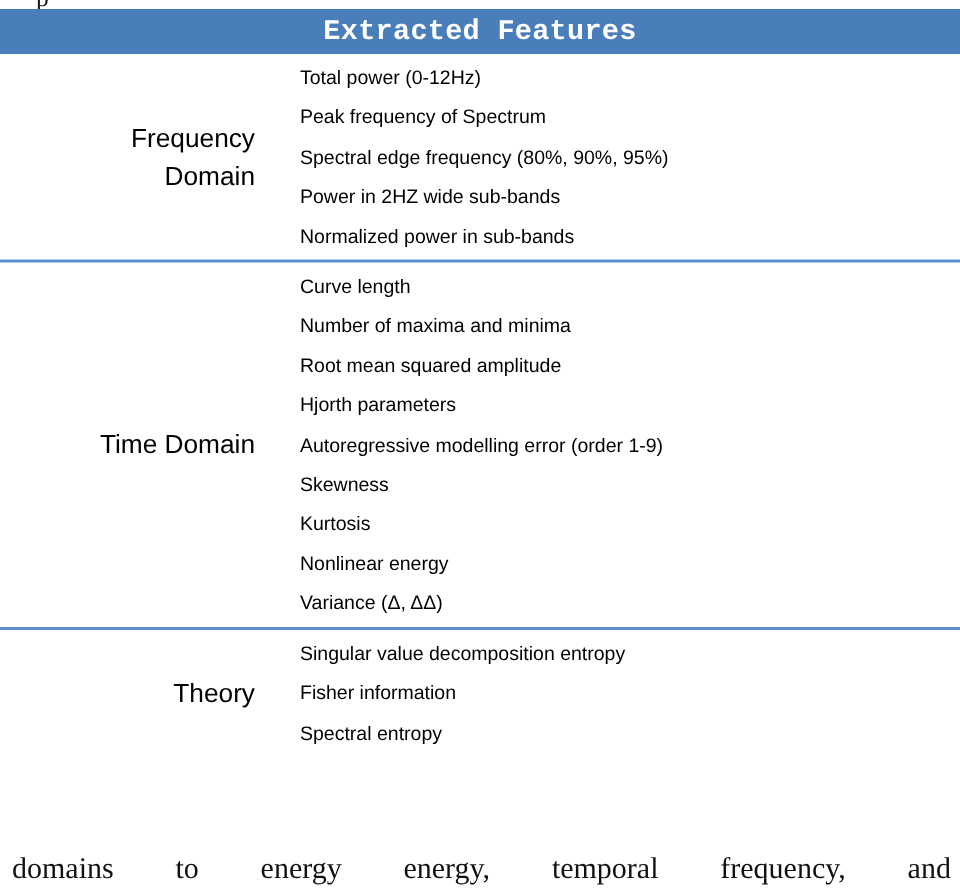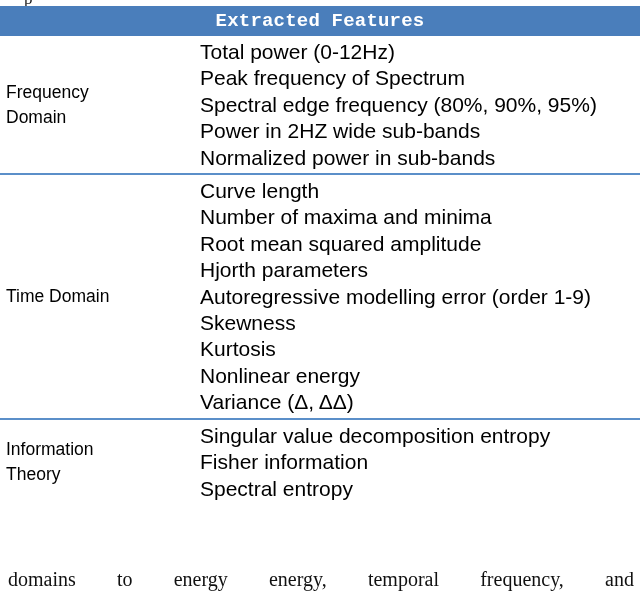--- a/index.html
+++ b/index.html
@@ -59,38 +59,38 @@
     width: 100%;
     box-sizing: border-box;
   }
   .section + .section {
     border-top: 2px solid #5b8fc9;
   }
 
   .cat-cell {
     width: 186px;
     flex: 0 0 186px;
-    text-align: left;
+    text-align: right;
     font-size: 17.5px;
     line-height: 25.5px;
     box-sizing: border-box;
-    padding: 0 6px;
+    padding: 0 16px;
   }
   .cat-cell .cat-line {
     display: block;
     white-space: nowrap;
   }
 
   .feat-cell {
     flex: 1 1 auto;
     box-sizing: border-box;
     padding-left: 14px;
   }
   .feat-item {
-    font-size: 21px;
+    font-size: 13px;
     line-height: 26.4px;
     white-space: nowrap;
   }
 
   .sec-freq  { padding: 3px 0 2px; }
   .sec-time  { padding: 3px 0 2px; }
   .sec-info  { padding: 3px 0 3px; }
 
   
   .caption {
@@ -150,21 +150,20 @@
       <div class="feat-item">Autoregressive modelling error (order 1-9)</div>
       <div class="feat-item">Skewness</div>
       <div class="feat-item">Kurtosis</div>
       <div class="feat-item">Nonlinear energy</div>
       <div class="feat-item">Variance (Δ, ΔΔ)</div>
     </div>
   </div>
 
   <div class="section sec-info">
     <div class="cat-cell">
-      <span class="cat-line">Information</span>
       <span class="cat-line">Theory</span>
     </div>
     <div class="feat-cell">
       <div class="feat-item">Singular value decomposition entropy</div>
       <div class="feat-item">Fisher information</div>
       <div class="feat-item">Spectral entropy</div>
     </div>
   </div>
 
 </div>

